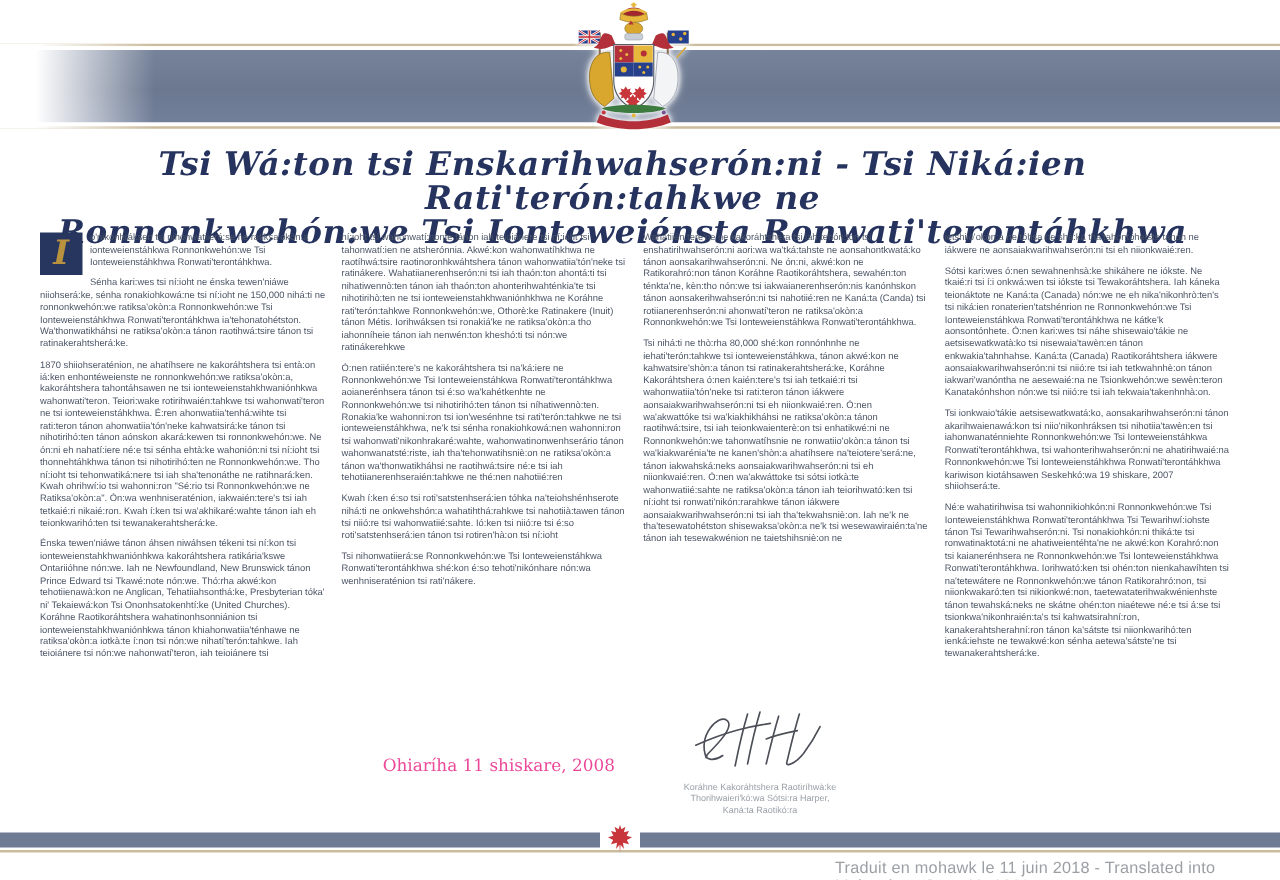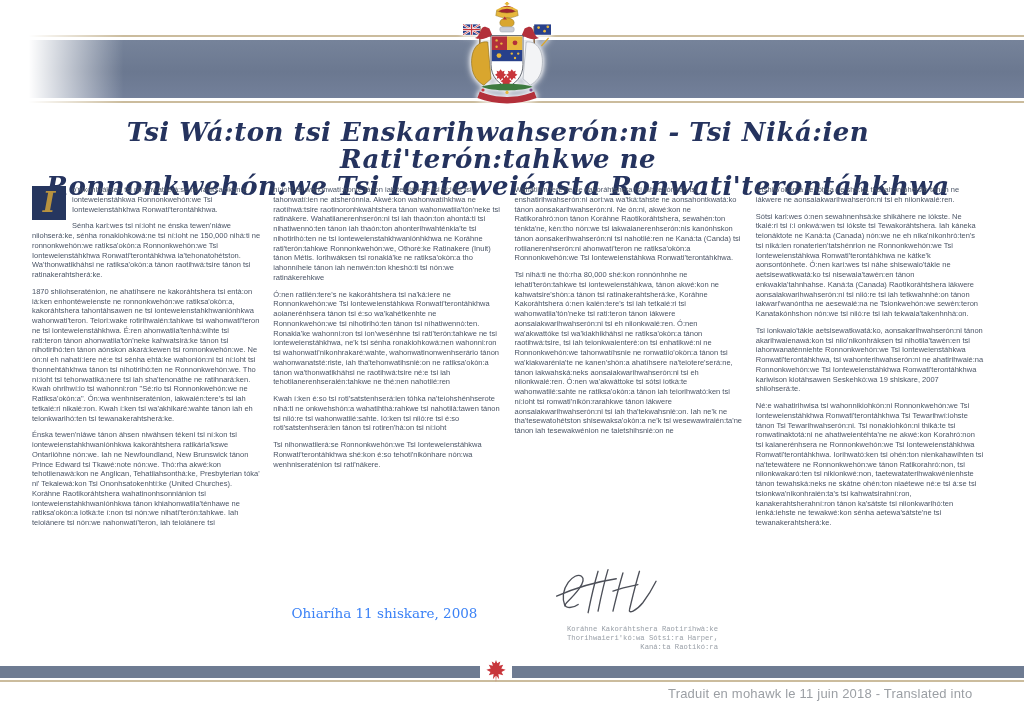--- a/index.html
+++ b/index.html
@@ -21,24 +21,24 @@
          color:#25335e;font-size:26px;line-height:27px;letter-spacing:.5px;}
   
   .cols{position:absolute;top:185px;left:32px;width:952px;display:grid;
         grid-template-columns:repeat(4,1fr);column-gap:13px;
         color:#4b5566;font-size:7.5px;line-height:1.3;text-align:left;}
   .cols p{margin:0 0 7px 0;}
   .dropcap{float:left;width:34px;height:34px;background:#26365f;color:#b8923f;
            font-family:"DejaVu Serif",serif;font-style:italic;font-weight:700;font-size:27px;
            display:flex;align-items:center;justify-content:center;margin:1px 6px 2px 0;}
   
-  .date-line{position:absolute;left:277px;top:605px;width:215px;text-align:center;
-             font-family:"DejaVu Serif",serif;font-size:13.5px;color:#3b82f6;}
+  .date-line{position:absolute;left:277px;top:605px;width:215px;text-align:right;
+             font-family:"DejaVu Serif",serif;font-size:13.5px;color:#ec4899;}
   
-  .sig-block{position:absolute;left:498px;top:563px;width:220px;text-align:right;font-family:Liberation Mono, monospace;}
+  .sig-block{position:absolute;left:498px;top:563px;width:220px;text-align:center;}
   .sig-block svg{display:block;margin:0 auto;}
   .sig-caption{font-size:7.2px;line-height:9px;color:#9aa0a8;margin-top:4px;}
   
   .ftr-bar-left{position:absolute;left:0;top:666px;width:480px;height:12px;background:#6e7b92;}
   .ftr-bar-right{position:absolute;left:512px;top:666px;width:512px;height:12px;background:#6e7b92;}
   .ftr-tan{position:absolute;left:0;top:680px;width:1024px;height:2px;background:#cbbc9d;}
   .ftr-leaf{position:absolute;left:483px;top:659px;width:26px;height:24px;}
   .ftr-note{position:absolute;left:668px;top:686px;font-size:13px;color:#9b9fa4;letter-spacing:.2px;}
 </style>
 </head>

